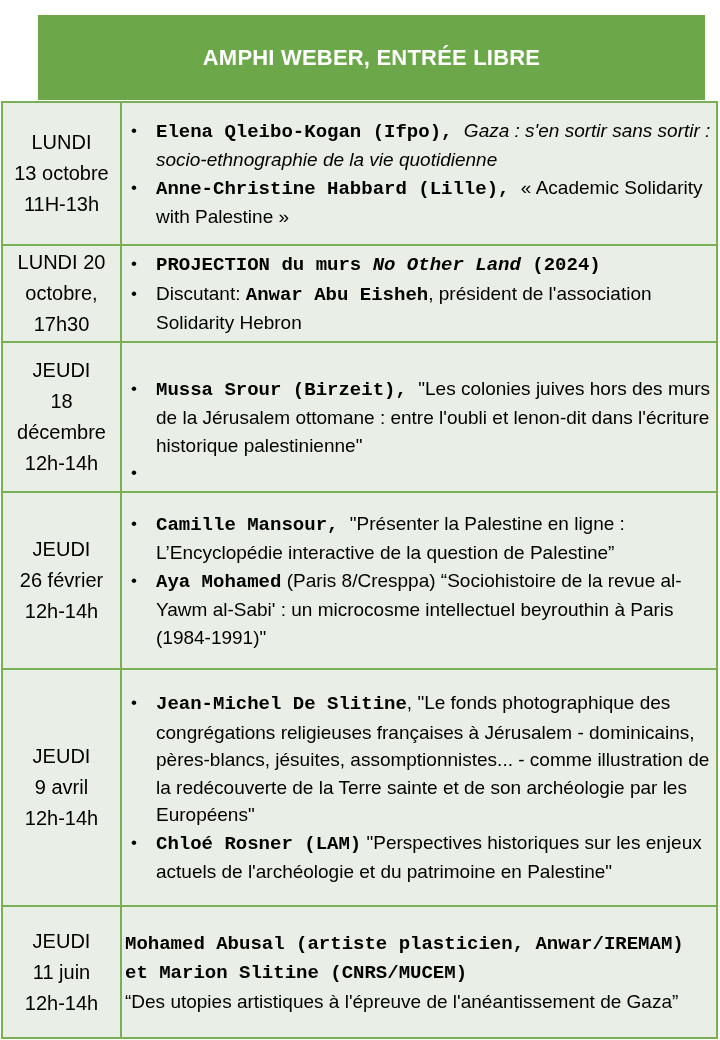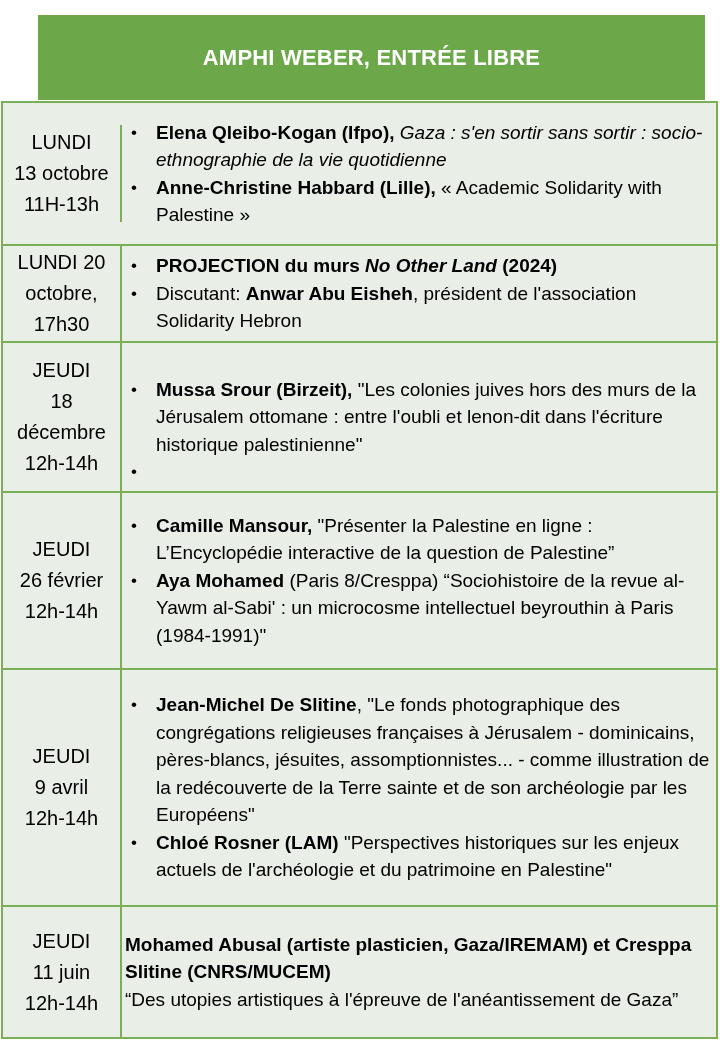--- a/index.html
+++ b/index.html
@@ -44,32 +44,32 @@
     display:flex;flex-direction:column;justify-content:center;
     font-size:19px;line-height:27.5px;
     padding:6px 3px 6px 3px;
   }
   .item{position:relative;}
   .item.bulleted{padding-left:31px;}
   .bullet{
     position:absolute;left:6px;top:0;
     font-size:17px;line-height:27.5px;
   }
-  .b{font-weight:bold;}
+  .b{font-weight:bold;font-family:Liberation Mono, monospace;}
   .i{font-style:italic;}
 </style>
 </head>
 <body>
 
 <div class="page">
   <div class="banner">
     <span class="banner-title">AMPHI WEBER, ENTRÉE LIBRE</span>
   </div>
   <div class="schedule">
-      <div class="row" style="height: 141px; align-items: center;">
+      <div class="row" style="height: 141px;">
         <div class="cell date">LUNDI
 13 octobre
 11H-13h</div>
         <div class="cell content">
           <div class="item bulleted"><div class="bullet">•</div><span><span class="b">Elena Qleibo-Kogan (Ifpo), </span><span class="i">Gaza : s'en sortir sans sortir : socio-ethnographie de la vie quotidienne</span></span></div>
           <div class="item bulleted"><div class="bullet">•</div><span><span class="b">Anne-Christine Habbard (Lille), </span><span>« Academic Solidarity with Palestine »</span></span></div>
         </div>
       </div>
       <div class="row" style="height: 97px;">
         <div class="cell date">LUNDI 20
@@ -106,18 +106,18 @@
         <div class="cell content">
           <div class="item bulleted"><div class="bullet">•</div><span><span class="b">Jean-Michel De Slitine</span><span>, "Le fonds photographique des congrégations religieuses françaises à Jérusalem - dominicains, pères-blancs, jésuites, assomptionnistes... - comme illustration de la redécouverte de la Terre sainte et de son archéologie par les Européens"</span></span></div>
           <div class="item bulleted"><div class="bullet">•</div><span><span class="b">Chloé Rosner (LAM)</span><span> "Perspectives historiques sur les enjeux actuels de l'archéologie et du patrimoine en Palestine"</span></span></div>
         </div>
       </div>
       <div class="row" style="height: 132px;">
         <div class="cell date">JEUDI
 11 juin
 12h-14h</div>
         <div class="cell content">
-          <div class="item"><span><span class="b">Mohamed Abusal (artiste plasticien, Gaza/IREMAM) et Cresppa Slitine (CNRS/MUCEM)</span></span></div>
+          <div class="item"><span><span class="b">Mohamed Abusal (artiste plasticien, Anwar/IREMAM) et Marion Slitine (CNRS/MUCEM)</span></span></div>
           <div class="item"><span><span>“Des utopies artistiques à l'épreuve de l'anéantissement de Gaza”</span></span></div>
         </div>
       </div>
     </div>
 </div>
 
 </body></html>

